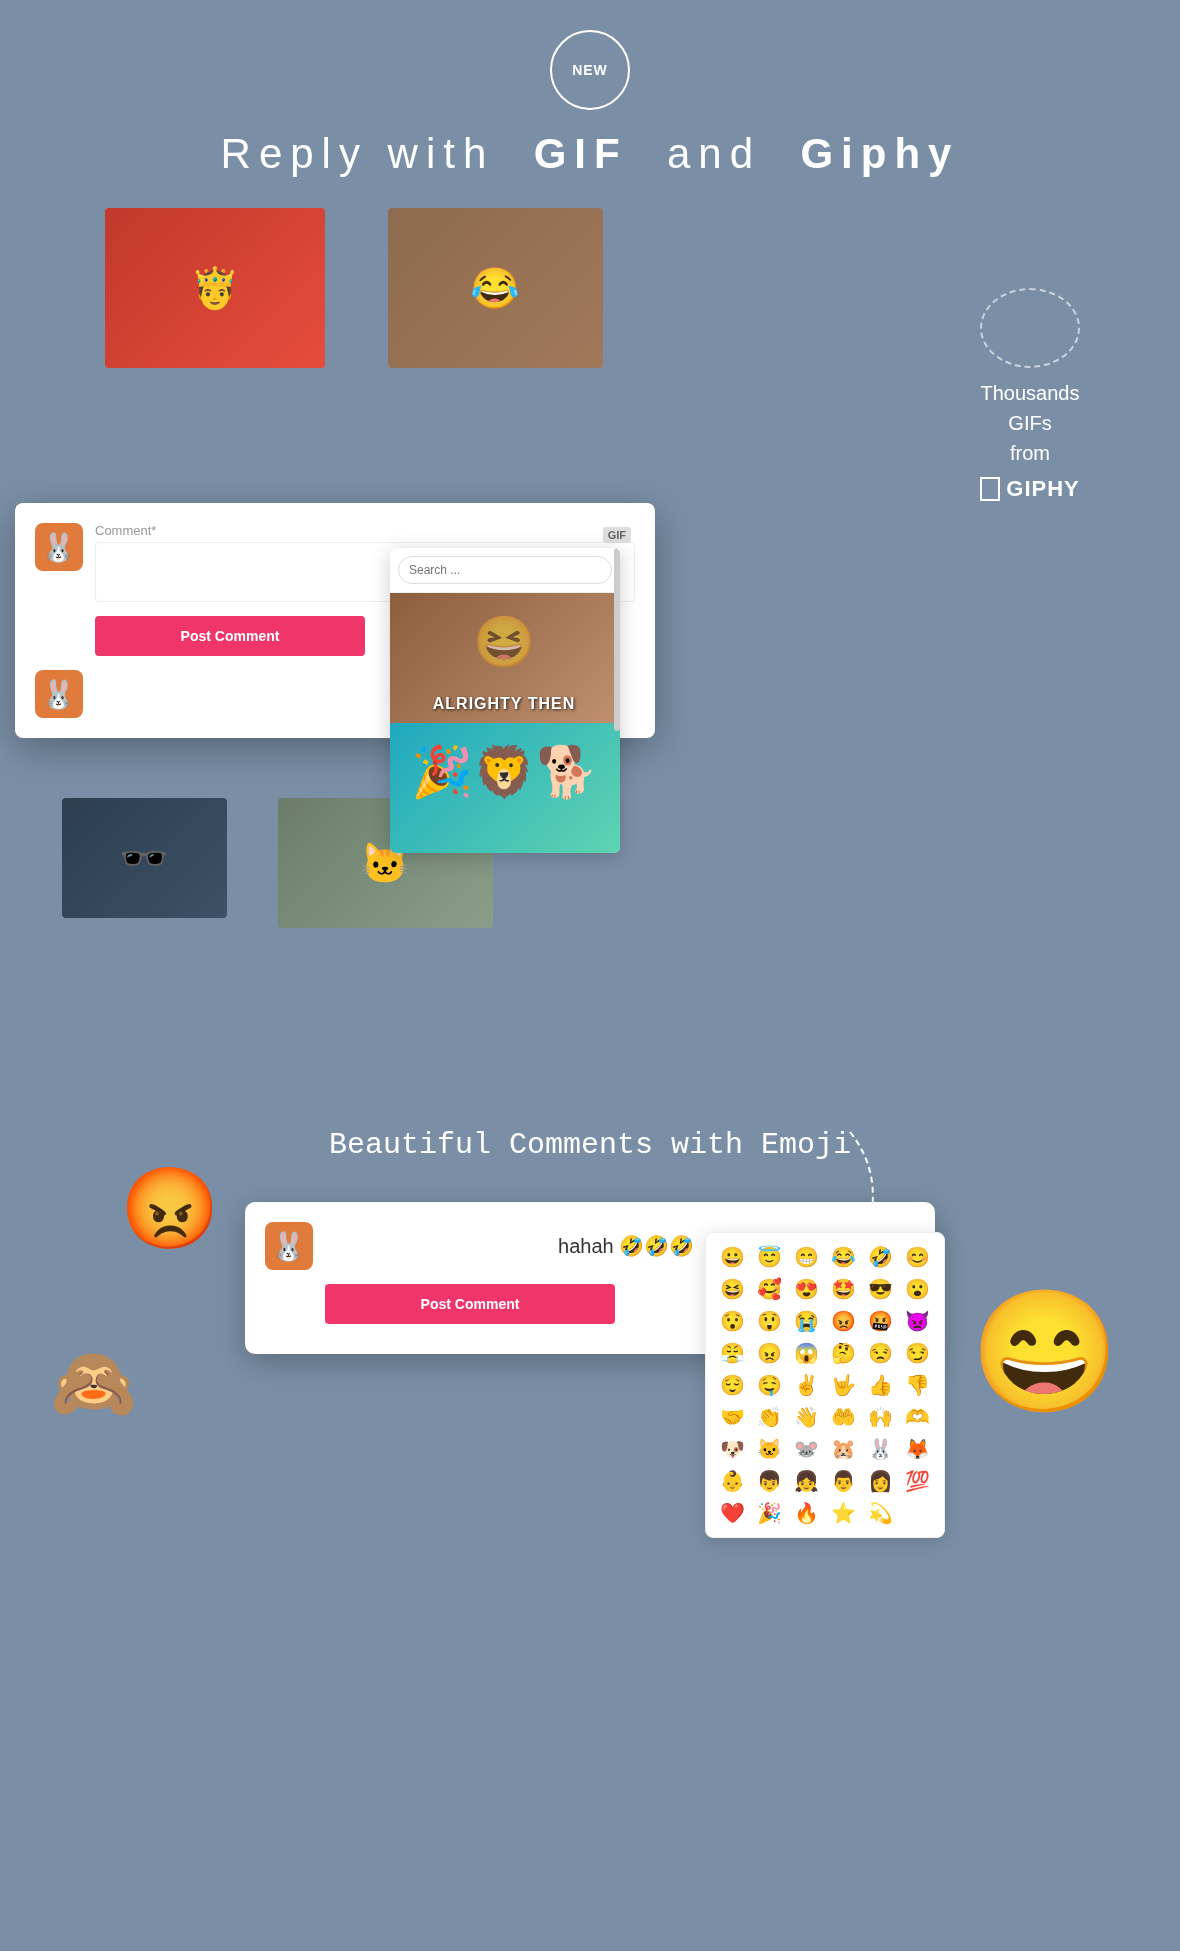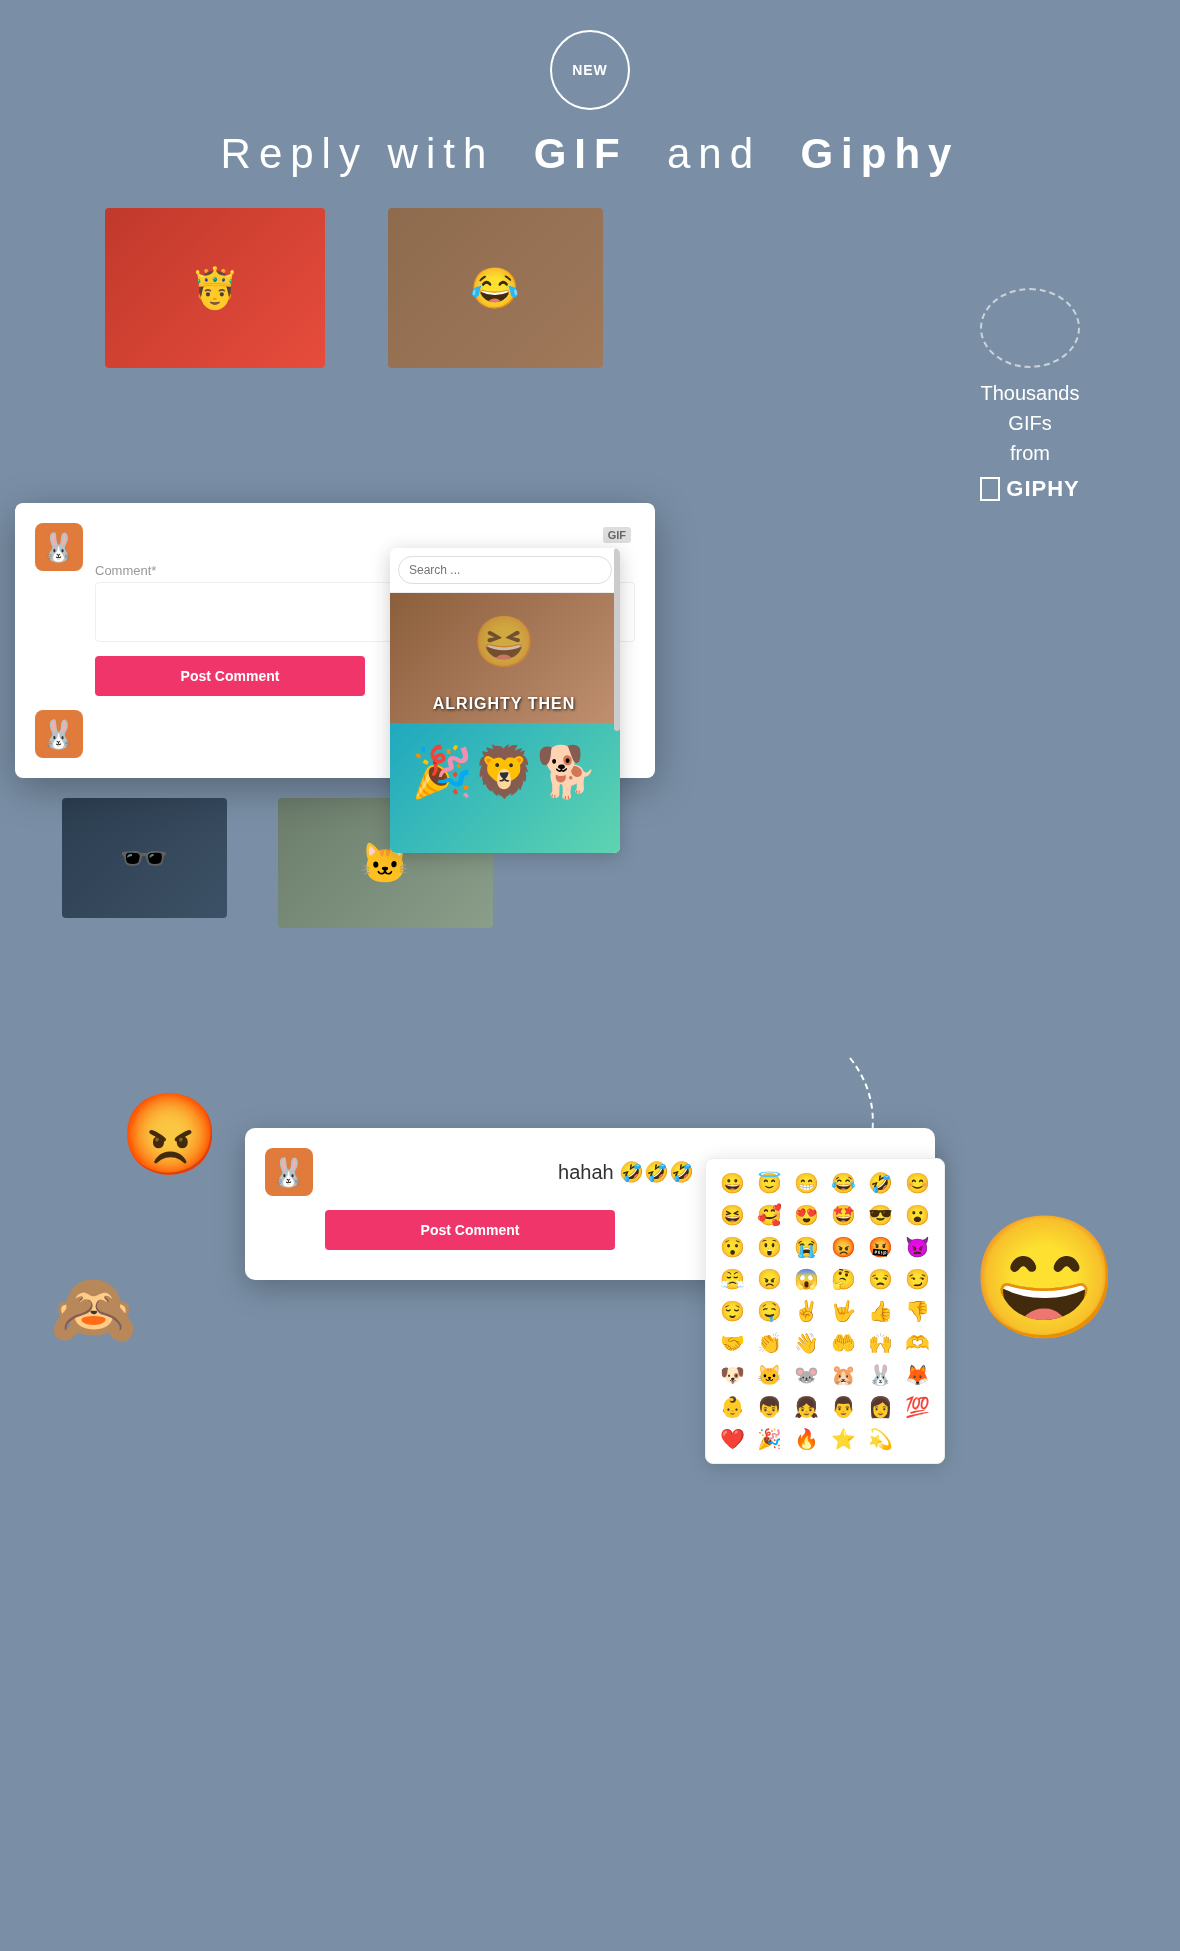--- a/index.html
+++ b/index.html
@@ -187,21 +187,20 @@
 
     .comment-input-area {
       flex: 1;
       position: relative;
     }
 
     .comment-label {
       color: #999;
       font-size: 13px;
       margin-bottom: 4px;
-      margin-top: 40px;
     }
 
     .comment-box {
       width: 100%;
       min-height: 60px;
       border: 1px solid #eee;
       border-radius: 4px;
       padding: 8px;
       font-size: 13px;
       color: #333;
@@ -611,20 +610,21 @@
       <div class="gif-result-item" style="background:linear-gradient(135deg, #1fa8bf, #5fd4b0);">
         <div style="font-size:50px; text-align:center; padding-top:20px;">🎉🦁🐕</div>
       </div>
     </div>
     <div class="scrollbar-indicator"></div>
   </div>
 
 </div>
 
 <div class="second-section">
+  <div class="beautiful-comments-title">Beautiful Comments with Emoji</div>
 
   <div style="position:relative; width:100%; height:600px;">
     <div class="deco-emoji deco-emoji-angry">😡</div>
     <div class="deco-emoji deco-emoji-think">🙈</div>
     <div class="deco-emoji deco-emoji-big">😄</div>
 
     <svg style="position:absolute; right:260px; top:-80px; width:100px; height:150px;" viewBox="0 0 100 150">
       <path d="M 50 10 Q 90 60 60 130" stroke="white" stroke-width="2" stroke-dasharray="6,4" fill="none"></path>
       <polygon points="55,140 65,125 70,138" fill="white"></polygon>
     </svg>

